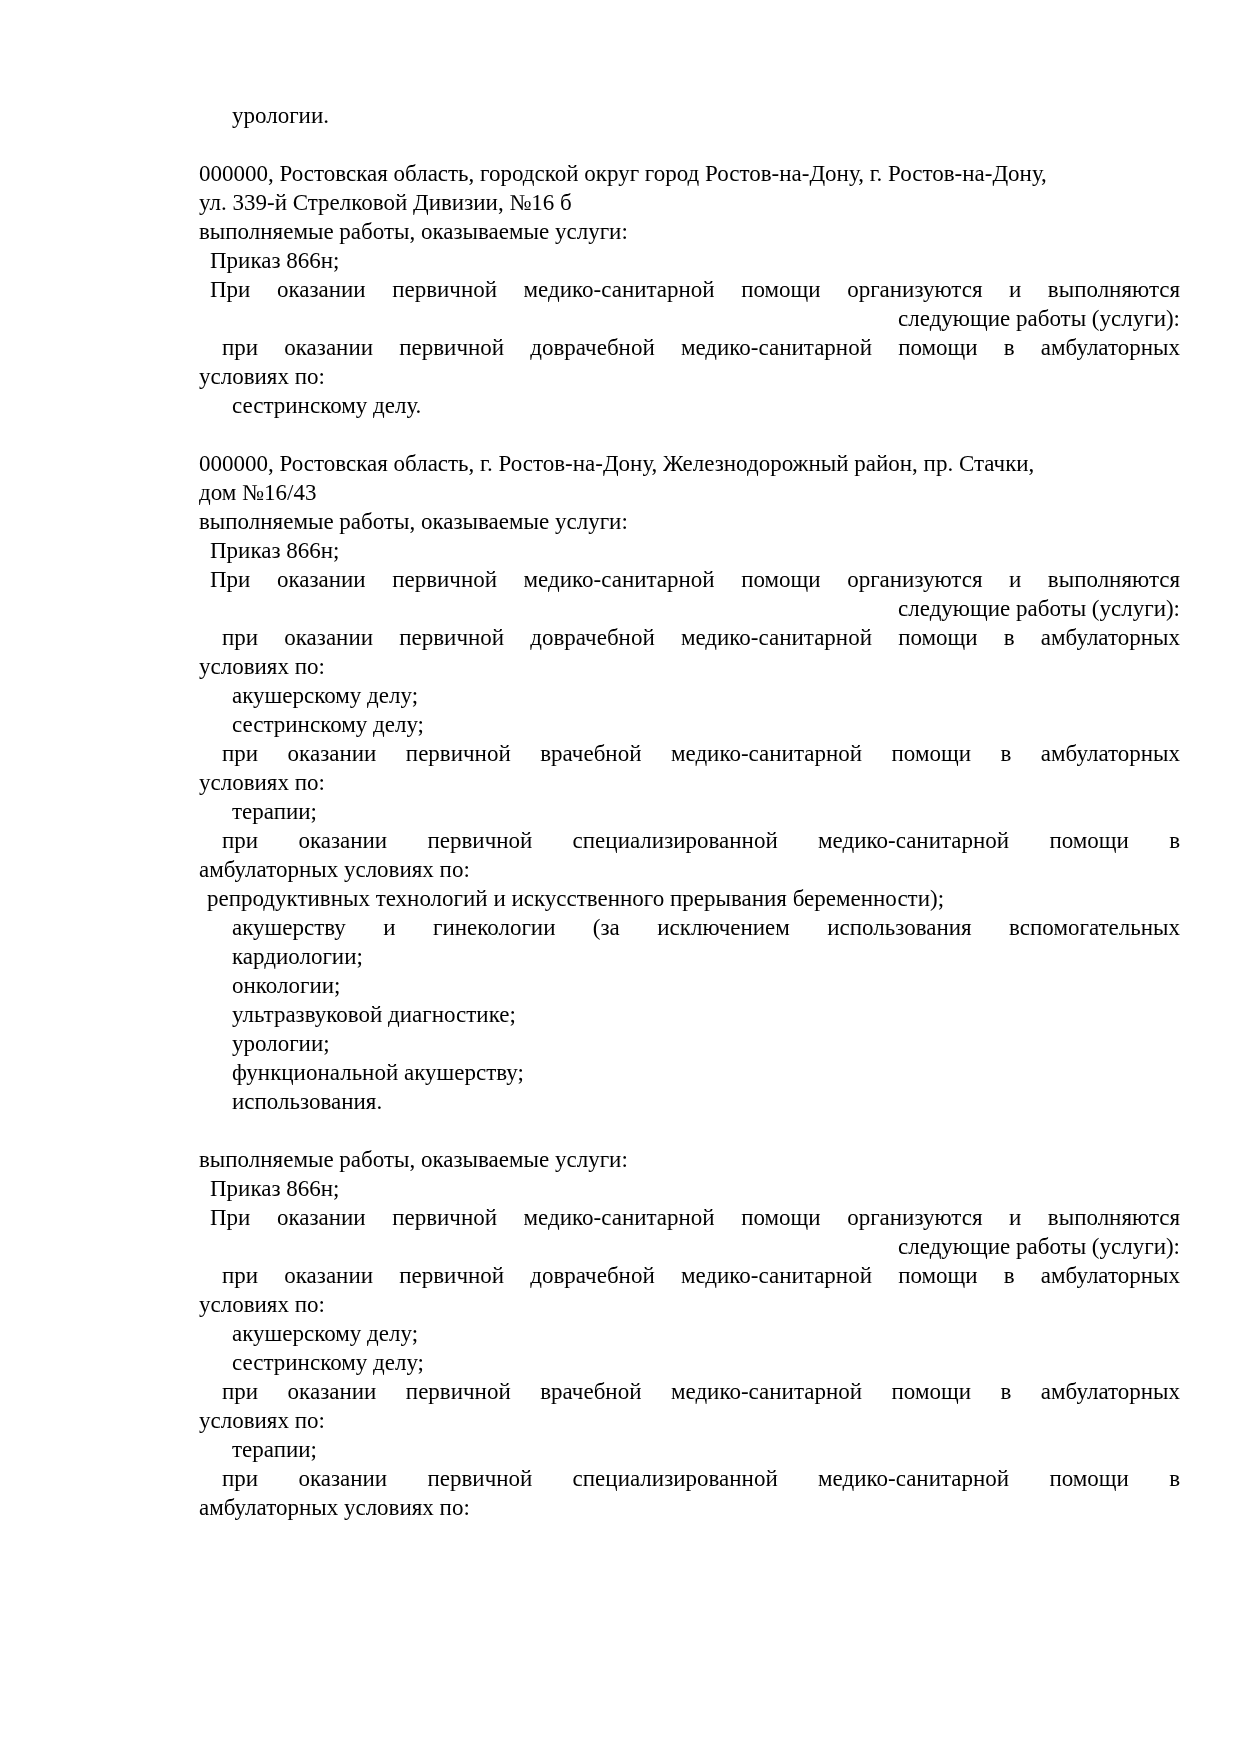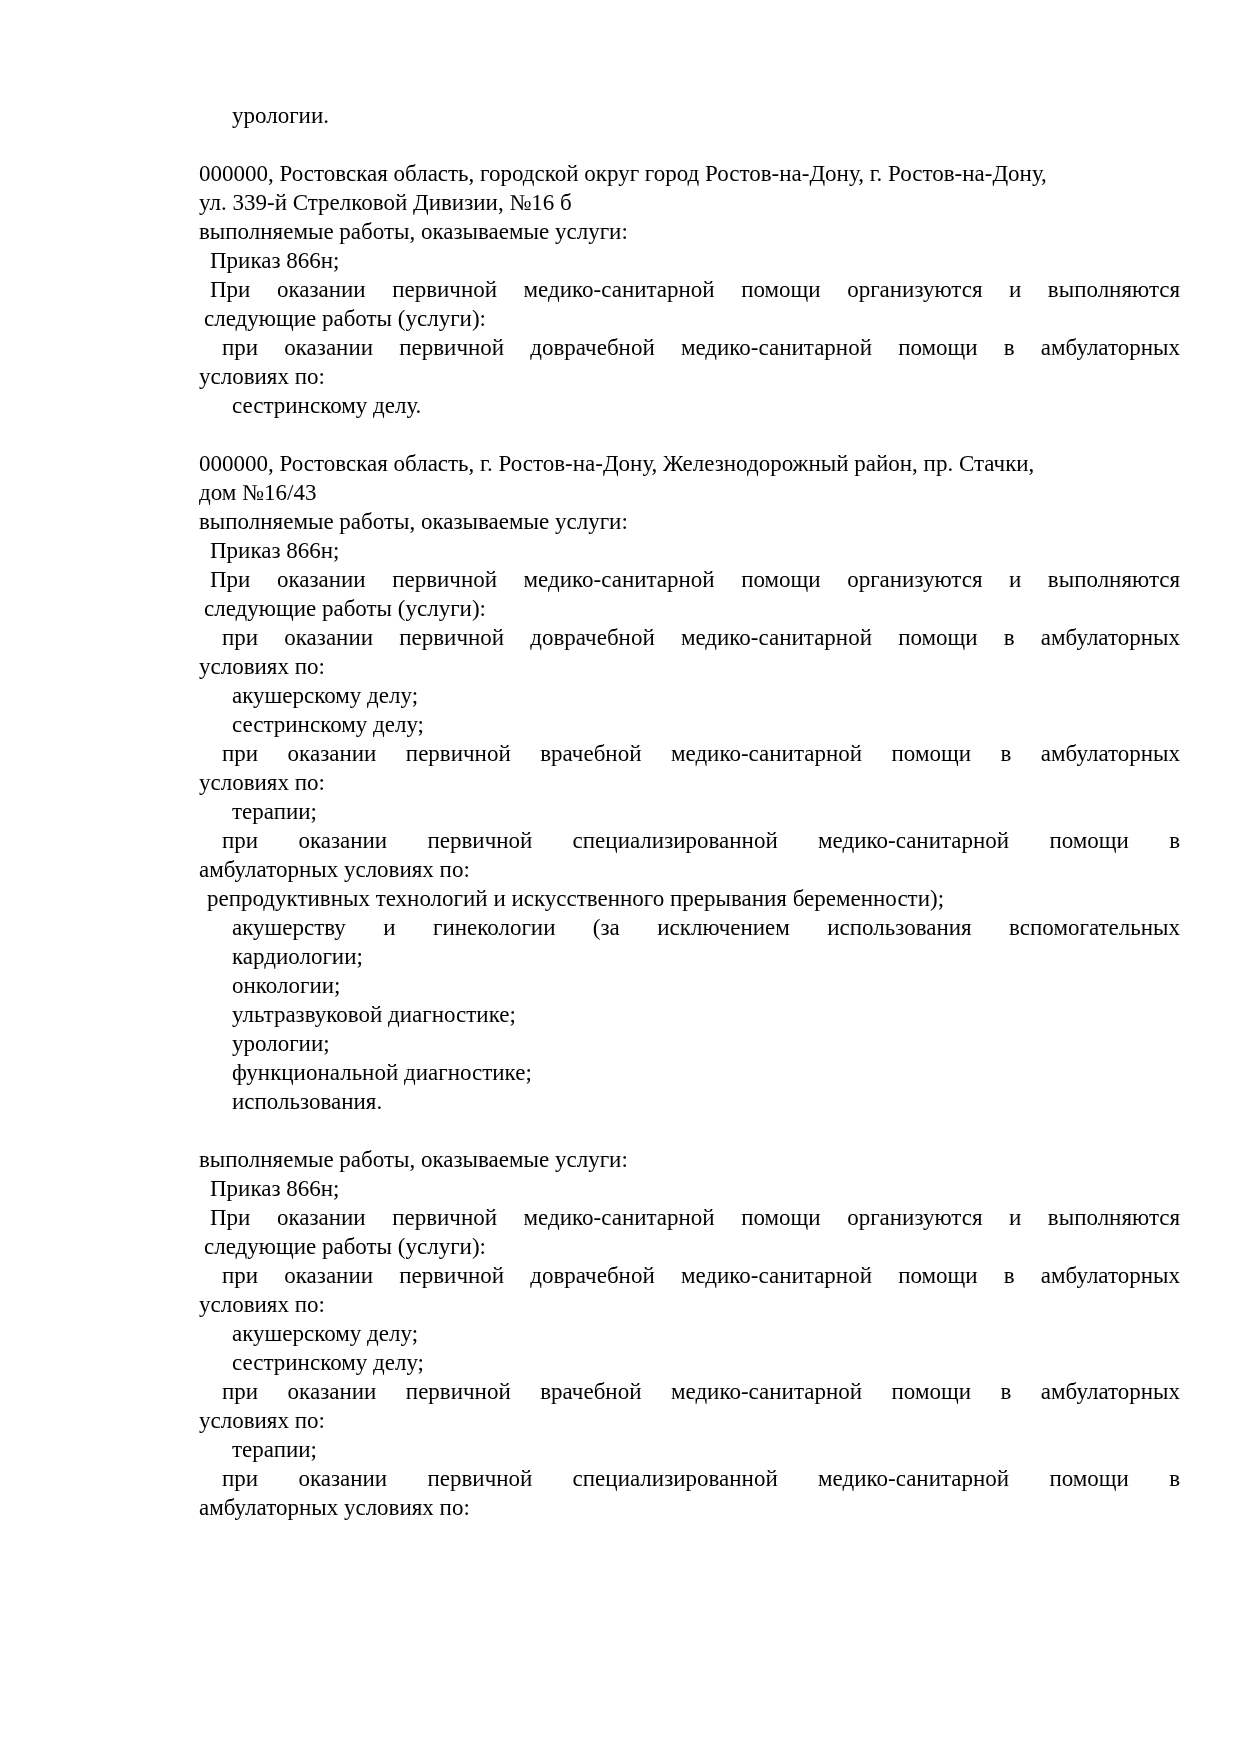--- a/index.html
+++ b/index.html
@@ -21,21 +21,21 @@
   }
   .ln{
     height:29px;
     line-height:29px;
     font-size:23px;
     white-space:nowrap;
     color:#000000;
   }
   .blank{height:29px;}
   
-  .ih{padding-left:5px;}
+  .ih{padding-left:5px;text-align:right;}
   .i1{padding-left:11px;}
   .i2{padding-left:23px;}
   .i3{padding-left:33px;}
   .m8{padding-left:8px;}
   
   .j{
     white-space:normal;
     overflow:hidden;
     text-align:justify;
     text-align-last:justify;
@@ -72,21 +72,21 @@
       <div class="ln m">условиях по:</div>
       <div class="ln i3">терапии;</div>
       <div class="ln i2 j">при оказании первичной специализированной медико-санитарной помощи в</div>
       <div class="ln m">амбулаторных условиях по:</div>
       <div class="ln m8">репродуктивных технологий и искусственного прерывания беременности);</div>
       <div class="ln i3 j">акушерству и гинекологии (за исключением использования вспомогательных</div>
       <div class="ln i3">кардиологии;</div>
       <div class="ln i3">онкологии;</div>
       <div class="ln i3">ультразвуковой диагностике;</div>
       <div class="ln i3">урологии;</div>
-      <div class="ln i3">функциональной диагностике;</div>
+      <div class="ln i3">функциональной акушерству;</div>
       <div class="ln i3">использования.</div>
       <div class="ln blank"></div>
       <div class="ln m">выполняемые работы, оказываемые услуги:</div>
       <div class="ln i1">Приказ 866н;</div>
       <div class="ln i1 j">При оказании первичной медико-санитарной помощи организуются и выполняются</div>
       <div class="ln ih">следующие работы (услуги):</div>
       <div class="ln i2 j">при оказании первичной доврачебной медико-санитарной помощи в амбулаторных</div>
       <div class="ln m">условиях по:</div>
       <div class="ln i3">акушерскому делу;</div>
       <div class="ln i3">сестринскому делу;</div>

